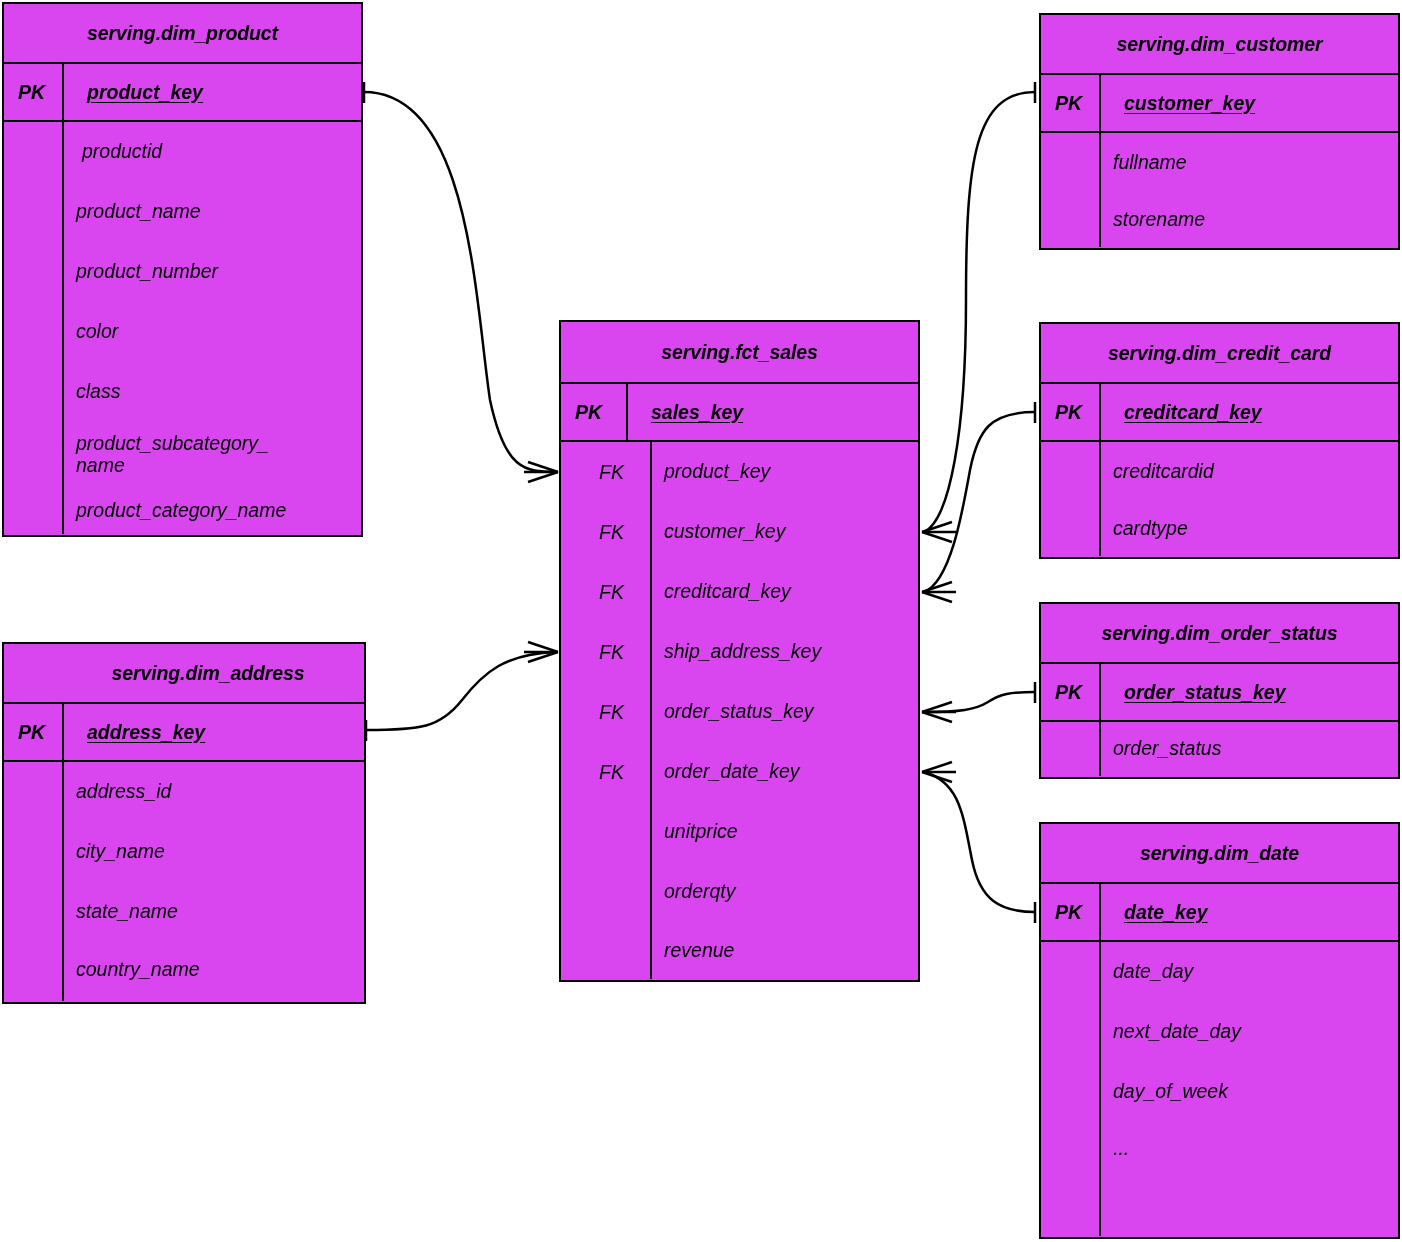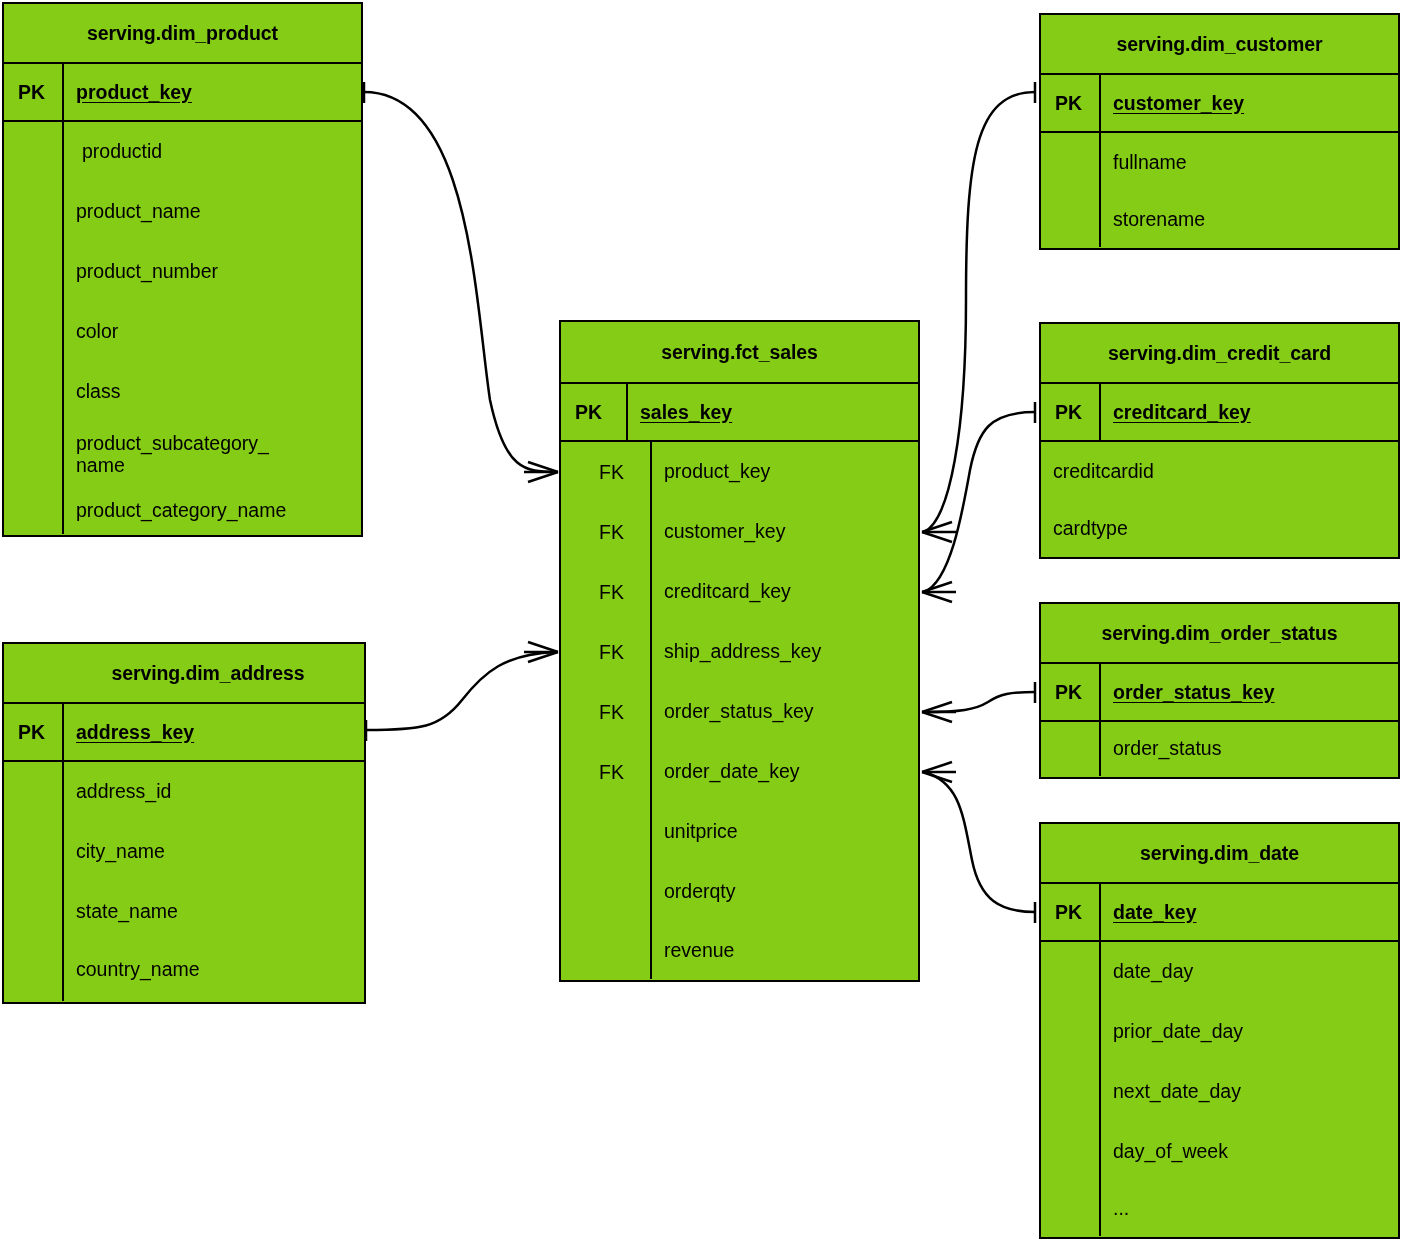--- a/index.html
+++ b/index.html
@@ -24,38 +24,40 @@
     left: 0;
     top: 0;
     width: 1402px;
     height: 1242px;
     pointer-events: none;
   }
   .entity {
     position: absolute;
     box-sizing: border-box;
     border: 2.5px solid #000000;
-    background: #84cc16;
+    background: #d946ef;
     z-index: 2;
+    font-style: italic;
   }
   .ent-title {
     box-sizing: border-box;
     text-align: center;
     font-weight: bold;
     font-size: 19.5px;
     letter-spacing: -0.1px;
     border-bottom: 2.5px solid #000000;
     display: flex;
     align-items: center;
     justify-content: center;
   }
   .ent-pkrow {
     box-sizing: border-box;
     display: flex;
     border-bottom: 2.5px solid #000000;
+    gap: 11px;
   }
   .ent-body {
     box-sizing: border-box;
     display: flex;
   }
   .keycol {
     box-sizing: border-box;
     flex: 0 0 auto;
     border-right: 2.5px solid #000000;
     display: flex;
@@ -275,21 +277,21 @@
     <div class="ent-pkrow" style="height:58px;">
       <div class="keycol" style="width:60px;">
         <div class="krow bold" style="height:100%;">PK</div>
       </div>
       <div class="namecol">
         <div class="frow" style="height:100%;">
           <span class="pkname">creditcard_key</span>
         </div>
       </div>
     </div>
-    <div class="ent-body" style="height:114px;flex-direction:column;">
+    <div class="ent-body" style="height:114px;">
       <div class="keycol" style="width:60px;"></div>
       <div class="namecol">
         <div class="attr" style="height:60px;">creditcardid</div>
         <div class="attr" style="height:54px;">cardtype</div>
       </div>
     </div>
   </div>
 
   <div class="entity" style="left:1039px; top:602px; width:361px; height:177px;">
     <div class="ent-title" style="height:60px;">serving.dim_order_status</div>
@@ -320,21 +322,20 @@
       <div class="namecol">
         <div class="frow" style="height:100%;">
           <span class="pkname">date_key</span>
         </div>
       </div>
     </div>
     <div class="ent-body" style="height:294px;">
       <div class="keycol" style="width:60px;"></div>
       <div class="namecol">
         <div class="attr" style="height:60px;">date_day</div>
-        <div class="attr" style="height:60px;">prior_date_day</div>
         <div class="attr" style="height:60px;">next_date_day</div>
         <div class="attr" style="height:60px;">day_of_week</div>
         <div class="attr" style="height:54px;">...</div>
       </div>
     </div>
   </div>
 
 </div>
 
 </body></html>

